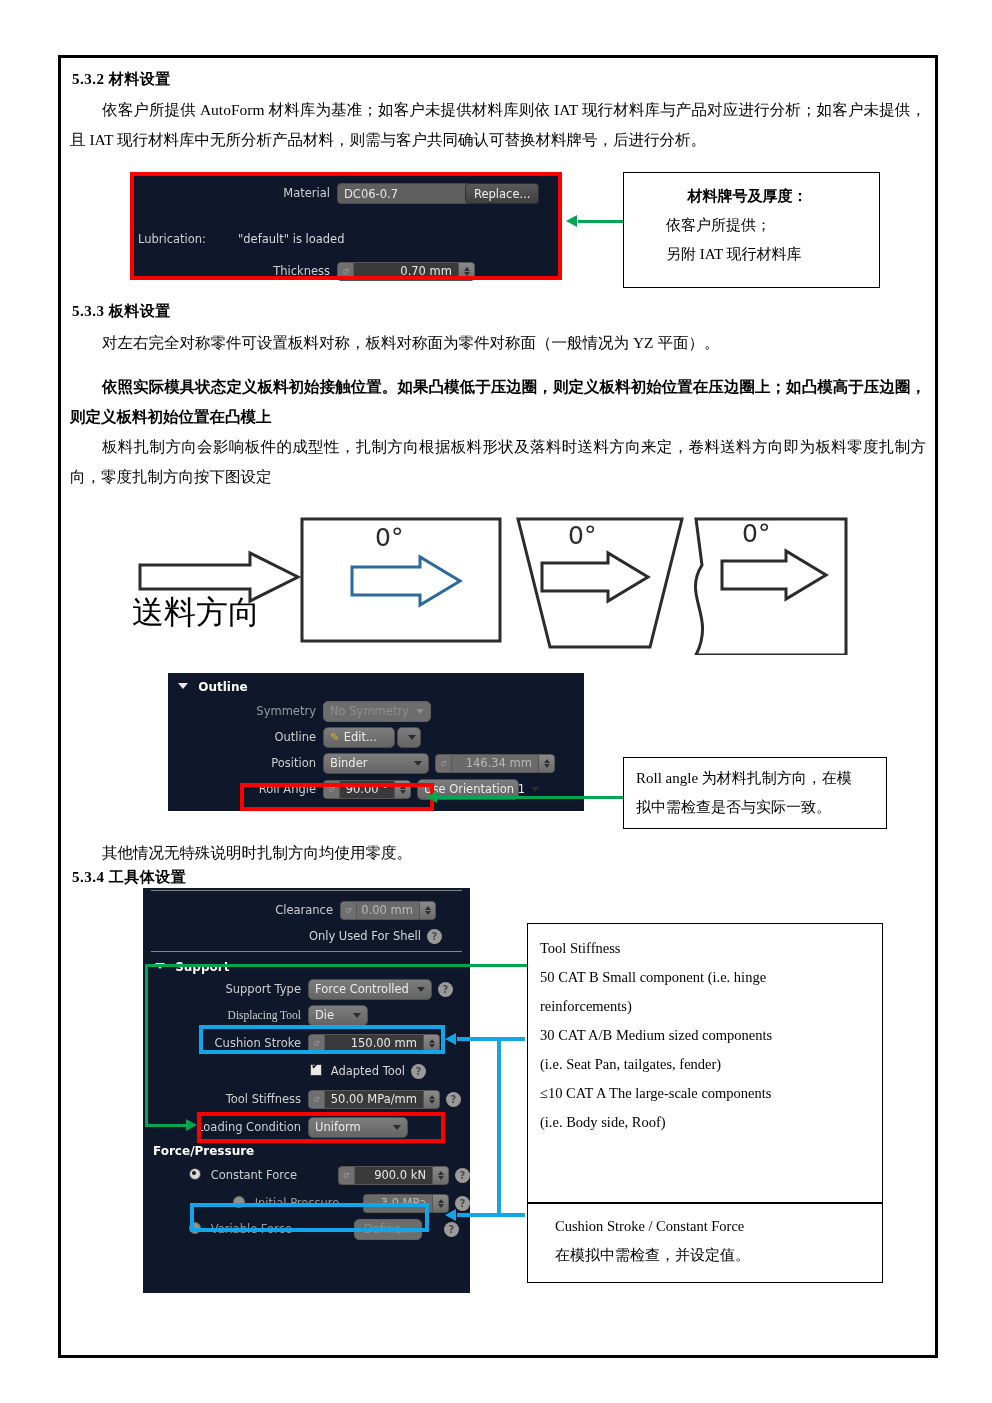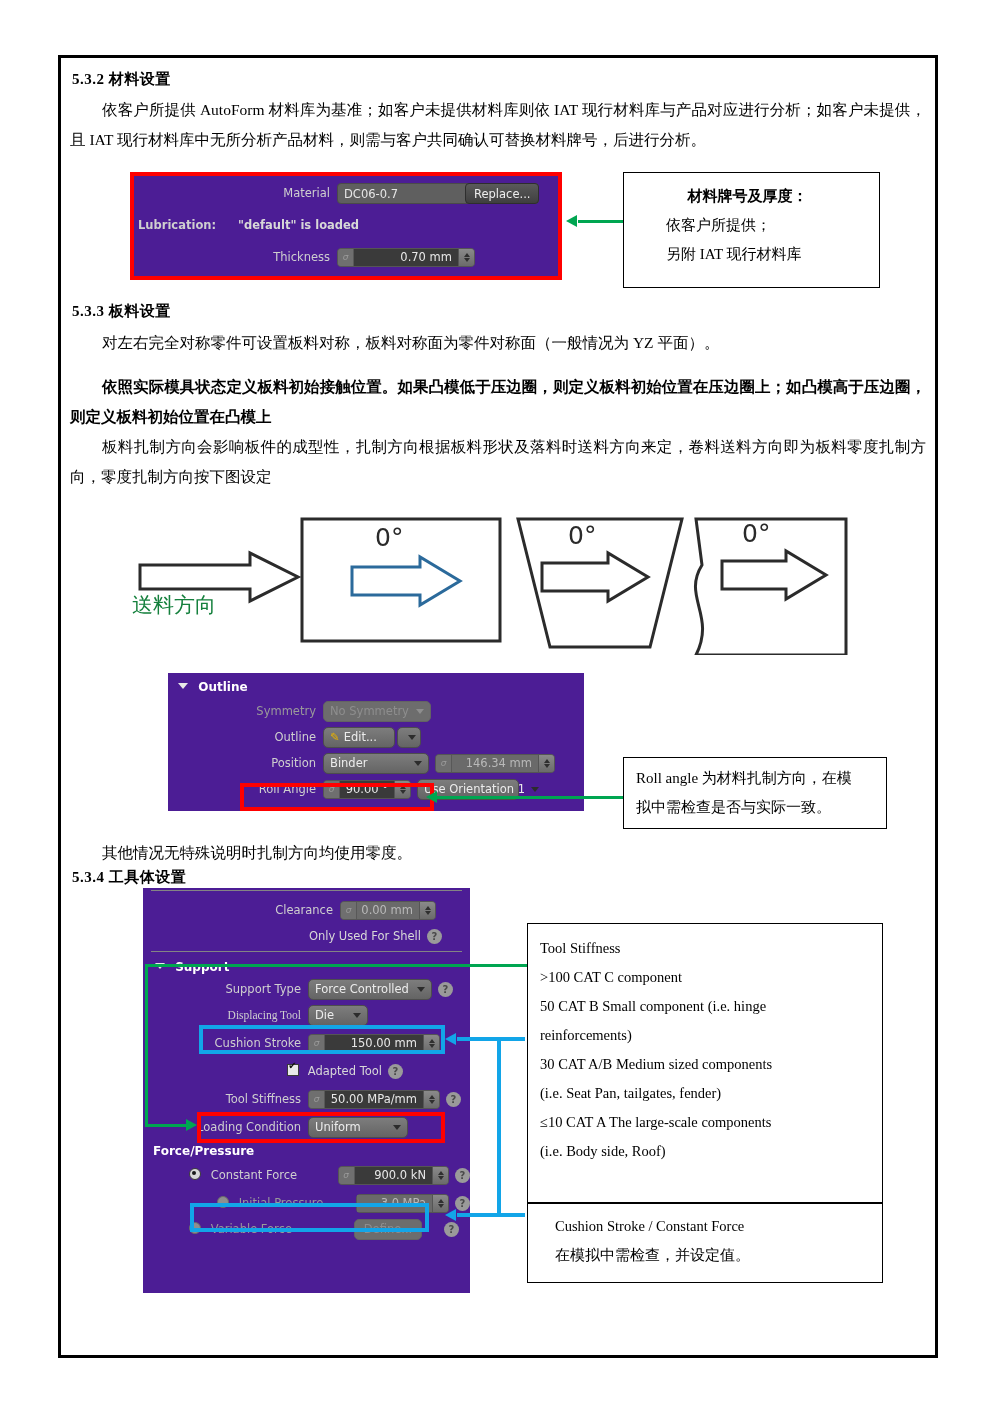--- a/index.html
+++ b/index.html
@@ -8,21 +8,21 @@
        -webkit-font-smoothing:none;}
   .page-border{position:absolute;left:58px;top:55px;width:880px;height:1303px;
        border:3px solid #000;box-sizing:border-box;}
 
   
   .doc-text{position:absolute;color:#000;}
   .heading{font-weight:bold;font-size:15px;letter-spacing:.5px;}
   .para{font-size:15.5px;line-height:30px;text-align:justify;}
 
   
-  .af{position:absolute;background:#4c1d95;color:#d8d8d8;
+  .af{position:absolute;background:#0f172a;color:#d8d8d8;
       font-family:"DejaVu Sans","Liberation Sans",sans-serif;font-size:11.5px;}
   .af .row{display:flex;align-items:center;height:26px;}
   .af .lbl{color:#cfcfcf;text-align:right;padding-right:7px;white-space:nowrap;}
   .af .lbl.dim{color:#9a9a9a;}
   .field{display:flex;align-items:center;background:#6a6a6a;border:1px solid #555;
          border-radius:4px;height:19px;box-sizing:border-box;}
   .sigma{width:15px;height:17px;line-height:17px;text-align:center;font-size:9px;
          color:#9b9b9b;background:#6f6f6f;border-right:1px solid #585858;
          font-style:italic;border-radius:3px 0 0 3px;}
   .val{flex:1;text-align:right;padding-right:6px;color:#e8e8e8;
@@ -106,21 +106,21 @@
 <div class="af" style="left:130px;top:172px;width:432px;height:108px;">
 
   <div class="row" style="margin-top:8px;">
     <div class="lbl" style="width:200px;">Material</div>
     <div class="textbox" style="width:202px;position:relative;padding-right:72px;">
       <span>DC06-0.7</span>
       <div class="btn" style="position:absolute;right:-1px;top:-1px;width:74px;">Replace...</div>
     </div>
   </div>
 
-  <div class="row" style="margin-top:6px;font-weight:bold;">
+  <div class="row" style="margin-top:20px;">
     <div class="lbl" style="width:93px;text-align:left;padding-left:8px;">Lubrication:</div>
     <div>"default" is loaded</div>
   </div>
 
   <div class="row" style="margin-top:6px;">
     <div class="lbl" style="width:200px;">Thickness</div>
     <div class="field" style="width:138px;">
       <div class="sigma">σ</div>
       <div class="val">0.70 mm</div>
       <div class="spin">
@@ -155,21 +155,21 @@
 
     <polygon points="388,14 552,14 520,142 420,142" fill="#fff" stroke="#2b2b2b" stroke-width="3"></polygon>
     <polygon points="412,58 478,58 478,48 518,72 478,96 478,86 412,86" fill="#fff" stroke="#2b2b2b" stroke-width="3"></polygon>
 
     <path d="M566,14 L716,14 L716,150 L566,150 C586,110 552,92 572,60 Z" fill="#fff" stroke="#2b2b2b" stroke-width="3"></path>
     <polygon points="592,56 656,56 656,46 696,70 656,94 656,84 592,84" fill="#fff" stroke="#2b2b2b" stroke-width="3"></polygon>
   </svg>
   <div class="fig-label" style="left:245px;top:18px;">0°</div>
   <div class="fig-label" style="left:438px;top:16px;">0°</div>
   <div class="fig-label" style="left:612px;top:14px;">0°</div>
-  <div style="position:absolute;left:2px;top:86px;font-size:21px;color:#15803d;
+  <div style="position:absolute;left:2px;top:86px;font-size:32px;color:#000000;
               font-family:'DejaVu Sans','Liberation Sans',sans-serif;">送料方向</div>
 </div>
 
 <div class="af" style="left:168px;top:673px;width:416px;height:138px;">
 
   <div style="padding:7px 0 4px 10px;" class="sect">
     <span class="tri"></span>
     <span>Outline</span>
   </div>
 
@@ -288,21 +288,21 @@
     <div class="field" style="width:132px;">
       <div class="sigma">σ</div>
       <div class="val">150.00 mm</div>
       <div class="spin">
         <i class="up"></i>
           <i class="dn"></i>
         </div>
     </div>
   </div>
 
-  <div class="row" style="justify-content:flex-end;padding-right:67px;">
+  <div class="row" style="justify-content:flex-end;padding-right:44px;">
     <span>
       <span class="chk"></span>
       <span>Adapted Tool</span>
     </span>
     <span class="qmark">?</span>
   </div>
 
   <div class="row" style="height:30px;">
     <div class="lbl" style="width:158px;">Tool Stiffness</div>
     <div class="field" style="width:132px;">
@@ -336,21 +336,21 @@
       <div class="val">900.0 kN</div>
       <div class="spin">
         <i class="up"></i>
           <i class="dn"></i>
         </div>
     </div>
     <span class="qmark">?</span>
   </div>
 
   <div class="row">
-    <div class="lbl dim" style="width:158px;text-align:left;padding-left:74px;">
+    <div class="lbl dim" style="width:158px;text-align:left;padding-left:74px;margin-left:16px;">
       <span class="radio off"></span>
       <span>Initial Pressure</span>
     </div>
     <div class="field" style="width:110px;">
       <div class="val empty">3.0 MPa</div>
       <div class="spin">
         <i class="up"></i>
           <i class="dn"></i>
         </div>
     </div>
@@ -379,21 +379,20 @@
 <div class="arrow-r-green" style="left:186px;top:1119px;"></div>
 
 <div class="ln-cyan" style="left:457px;top:1037px;width:68px;height:4px;"></div>
 <div class="ln-cyan" style="left:497px;top:1037px;width:4px;height:180px;"></div>
 <div class="ln-cyan" style="left:457px;top:1213px;width:68px;height:4px;"></div>
 <div class="arrow-l-cyan" style="left:445px;top:1033px;"></div>
 <div class="arrow-l-cyan" style="left:445px;top:1209px;"></div>
 
 <div class="callout" style="left:527px;top:923px;width:356px;height:280px;padding:10px 12px 0 12px;">
   <div class="eng">Tool Stiffness</div>
-  <div class="eng">&gt;100    CAT C component</div>
   <div class="eng">50  CAT  B  Small  component  (i.e.  hinge</div>
   <div class="eng">reinforcements)</div>
   <div class="eng">30  CAT  A/B  Medium  sized  components</div>
   <div class="eng">(i.e. Seat Pan, tailgates, fender)</div>
   <div class="eng">≤10    CAT  A  The  large-scale  components</div>
   <div class="eng">(i.e. Body side, Roof)</div>
 </div>
 
 <div class="callout" style="left:527px;top:1203px;width:356px;height:80px;padding:8px 12px 0 27px;">
   <div class="eng">Cushion Stroke / Constant Force</div>

